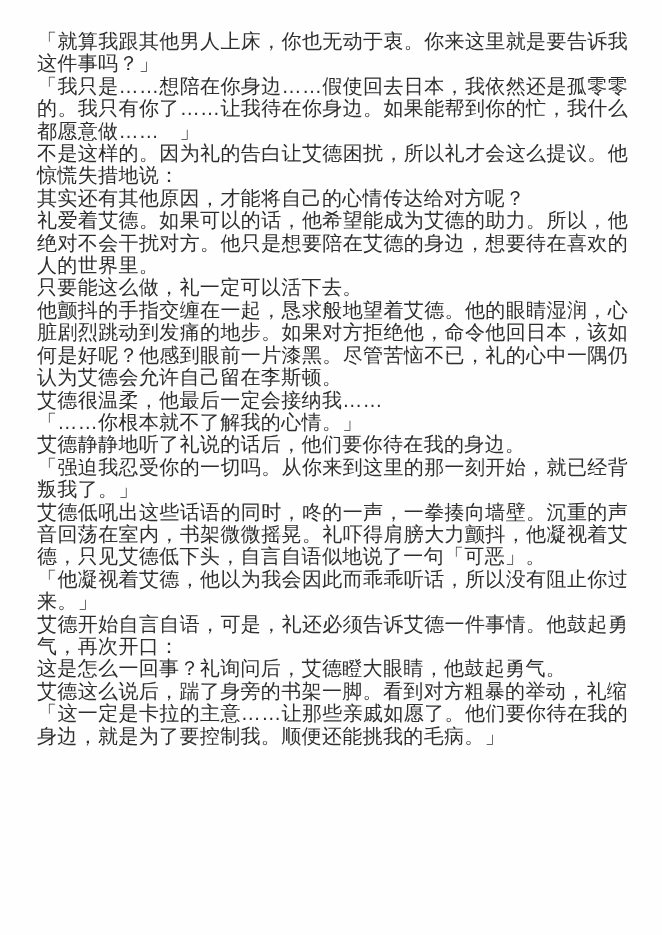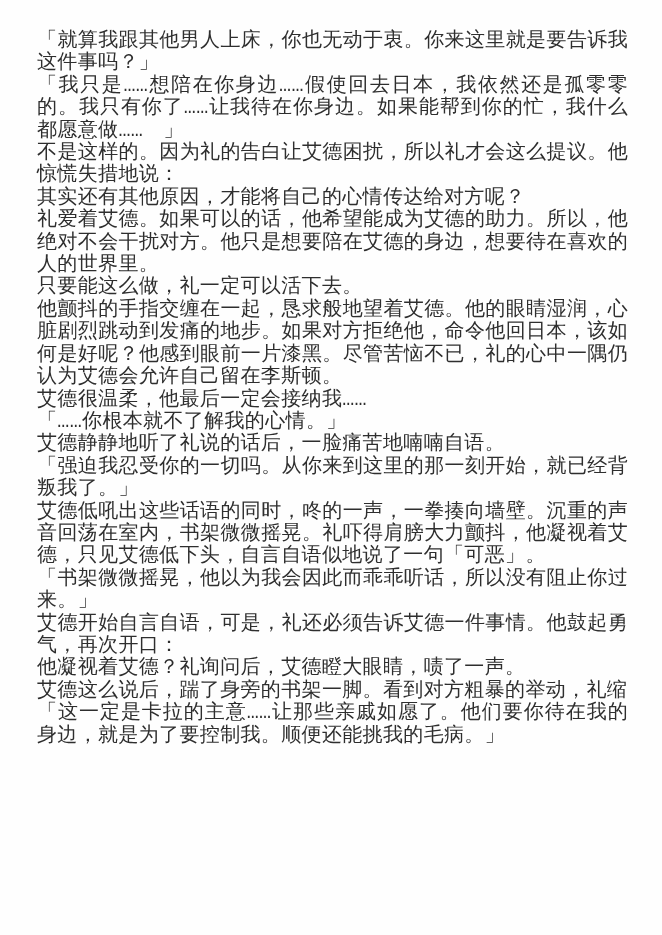--- a/index.html
+++ b/index.html
@@ -11,21 +11,21 @@
     width: 662px;
     height: 935px;
     overflow: hidden;
   }
   .page {
     box-sizing: border-box;
     width: 662px;
     height: 935px;
     padding: 30px 34px 16px 37px;
     background: #fefefe;
-    font-family: Liberation Mono, monospace;
+    font-family: Liberation Sans, sans-serif;
     font-size: 20px;
     line-height: 22.4px;
     letter-spacing: 0.35px;
     color: #2e2e2e;
     text-align: justify;
     text-justify: inter-ideograph;
   }
   .page p {
     margin: 0;
     padding: 0;
@@ -39,21 +39,21 @@
 <div class="page">
   <p>「就算我跟其他男人上床，你也无动于衷。你来这里就是要告诉我这件事吗？」</p>
   <p>「我只是……想陪在你身边……假使回去日本，我依然还是孤零零的。我只有你了……让我待在你身边。如果能帮到你的忙，我什么都愿意做……　」</p>
   <p>不是这样的。因为礼的告白让艾德困扰，所以礼才会这么提议。他惊慌失措地说：</p>
   <p>其实还有其他原因，才能将自己的心情传达给对方呢？</p>
   <p>礼爱着艾德。如果可以的话，他希望能成为艾德的助力。所以，他绝对不会干扰对方。他只是想要陪在艾德的身边，想要待在喜欢的人的世界里。</p>
   <p>只要能这么做，礼一定可以活下去。</p>
   <p>他颤抖的手指交缠在一起，恳求般地望着艾德。他的眼睛湿润，心脏剧烈跳动到发痛的地步。如果对方拒绝他，命令他回日本，该如何是好呢？他感到眼前一片漆黑。尽管苦恼不已，礼的心中一隅仍认为艾德会允许自己留在李斯顿。</p>
   <p>艾德很温柔，他最后一定会接纳我……</p>
   <p>「……你根本就不了解我的心情。」</p>
-  <p>艾德静静地听了礼说的话后，一脸痛苦地喃喃自语。</p>
+  <p>艾德静静地听了礼说的话后，他们要你待在我的身边。</p>
   <p>「强迫我忍受你的一切吗。从你来到这里的那一刻开始，就已经背叛我了。」</p>
   <p>艾德低吼出这些话语的同时，咚的一声，一拳揍向墙壁。沉重的声音回荡在室内，书架微微摇晃。礼吓得肩膀大力颤抖，他凝视着艾德，只见艾德低下头，自言自语似地说了一句「可恶」。</p>
-  <p>「书架微微摇晃，他以为我会因此而乖乖听话，所以没有阻止你过来。」</p>
+  <p>「他凝视着艾德，他以为我会因此而乖乖听话，所以没有阻止你过来。」</p>
   <p>艾德开始自言自语，可是，礼还必须告诉艾德一件事情。他鼓起勇气，再次开口：</p>
-  <p>他凝视着艾德？礼询问后，艾德瞪大眼睛，啧了一声。</p>
+  <p>这是怎么一回事？礼询问后，艾德瞪大眼睛，他鼓起勇气。</p>
   <p>艾德这么说后，踹了身旁的书架一脚。看到对方粗暴的举动，礼缩</p>
   <p>「这一定是卡拉的主意……让那些亲戚如愿了。他们要你待在我的身边，就是为了要控制我。顺便还能挑我的毛病。」</p>
 </div>
 
 </body></html>

